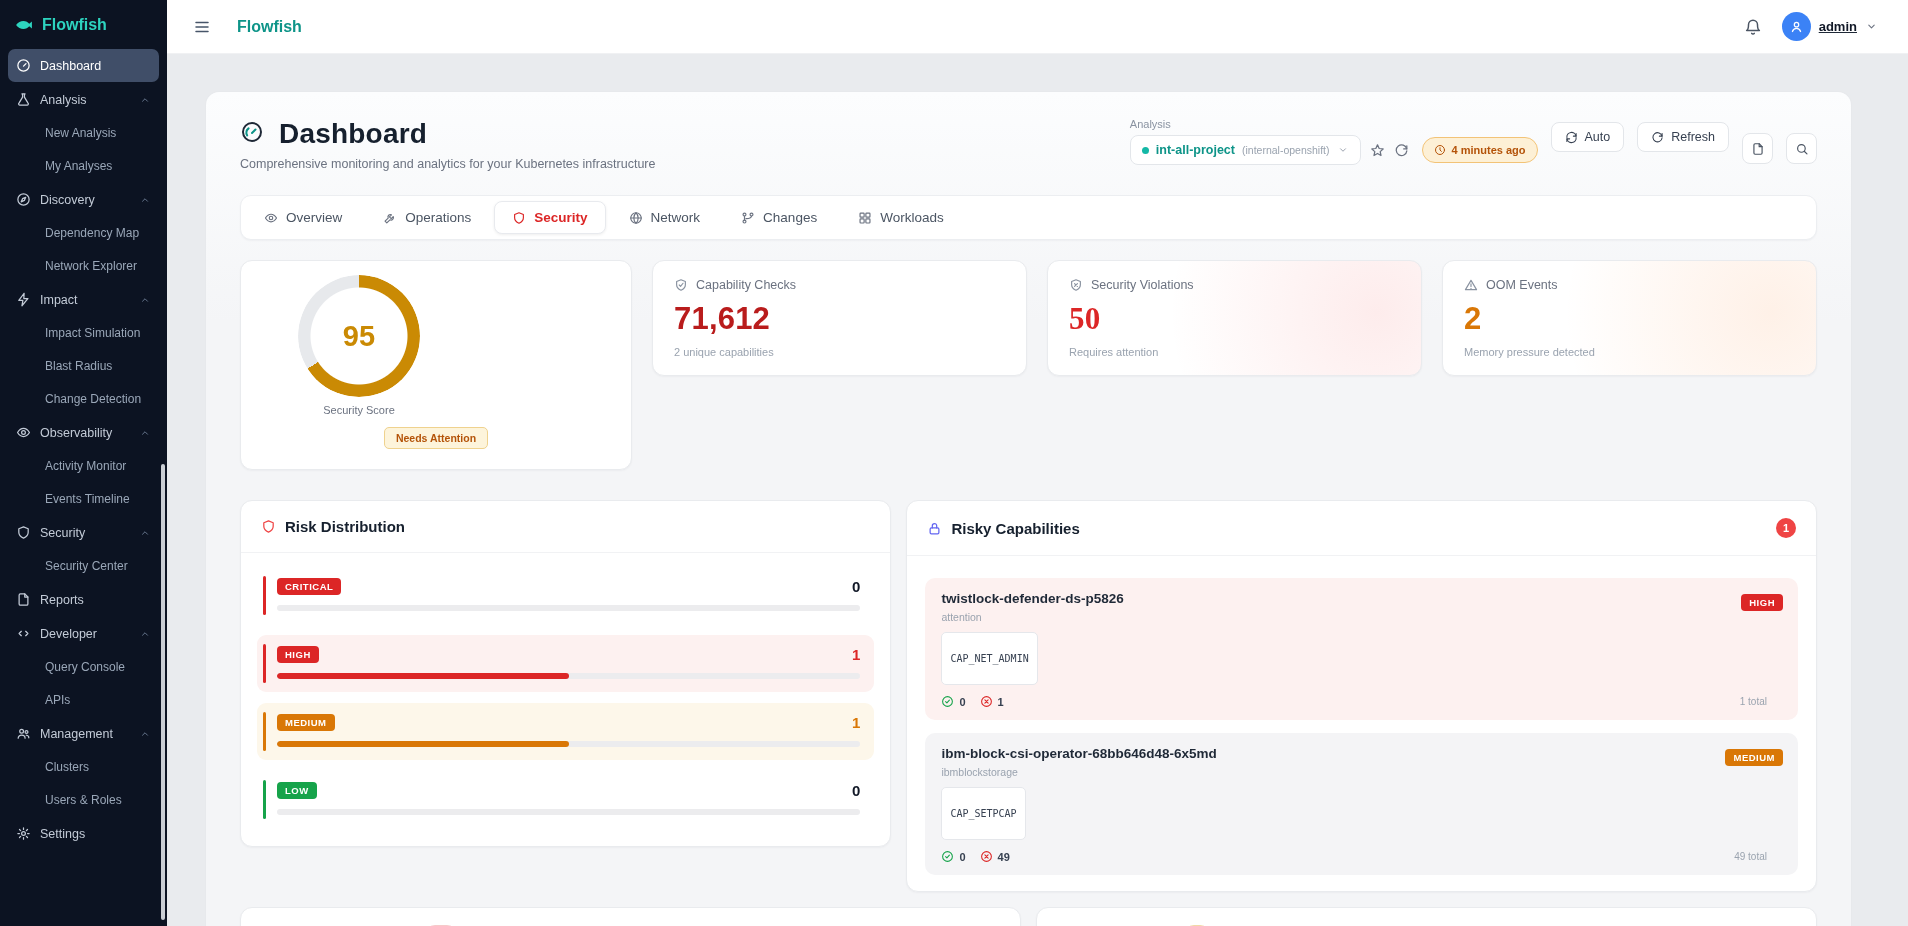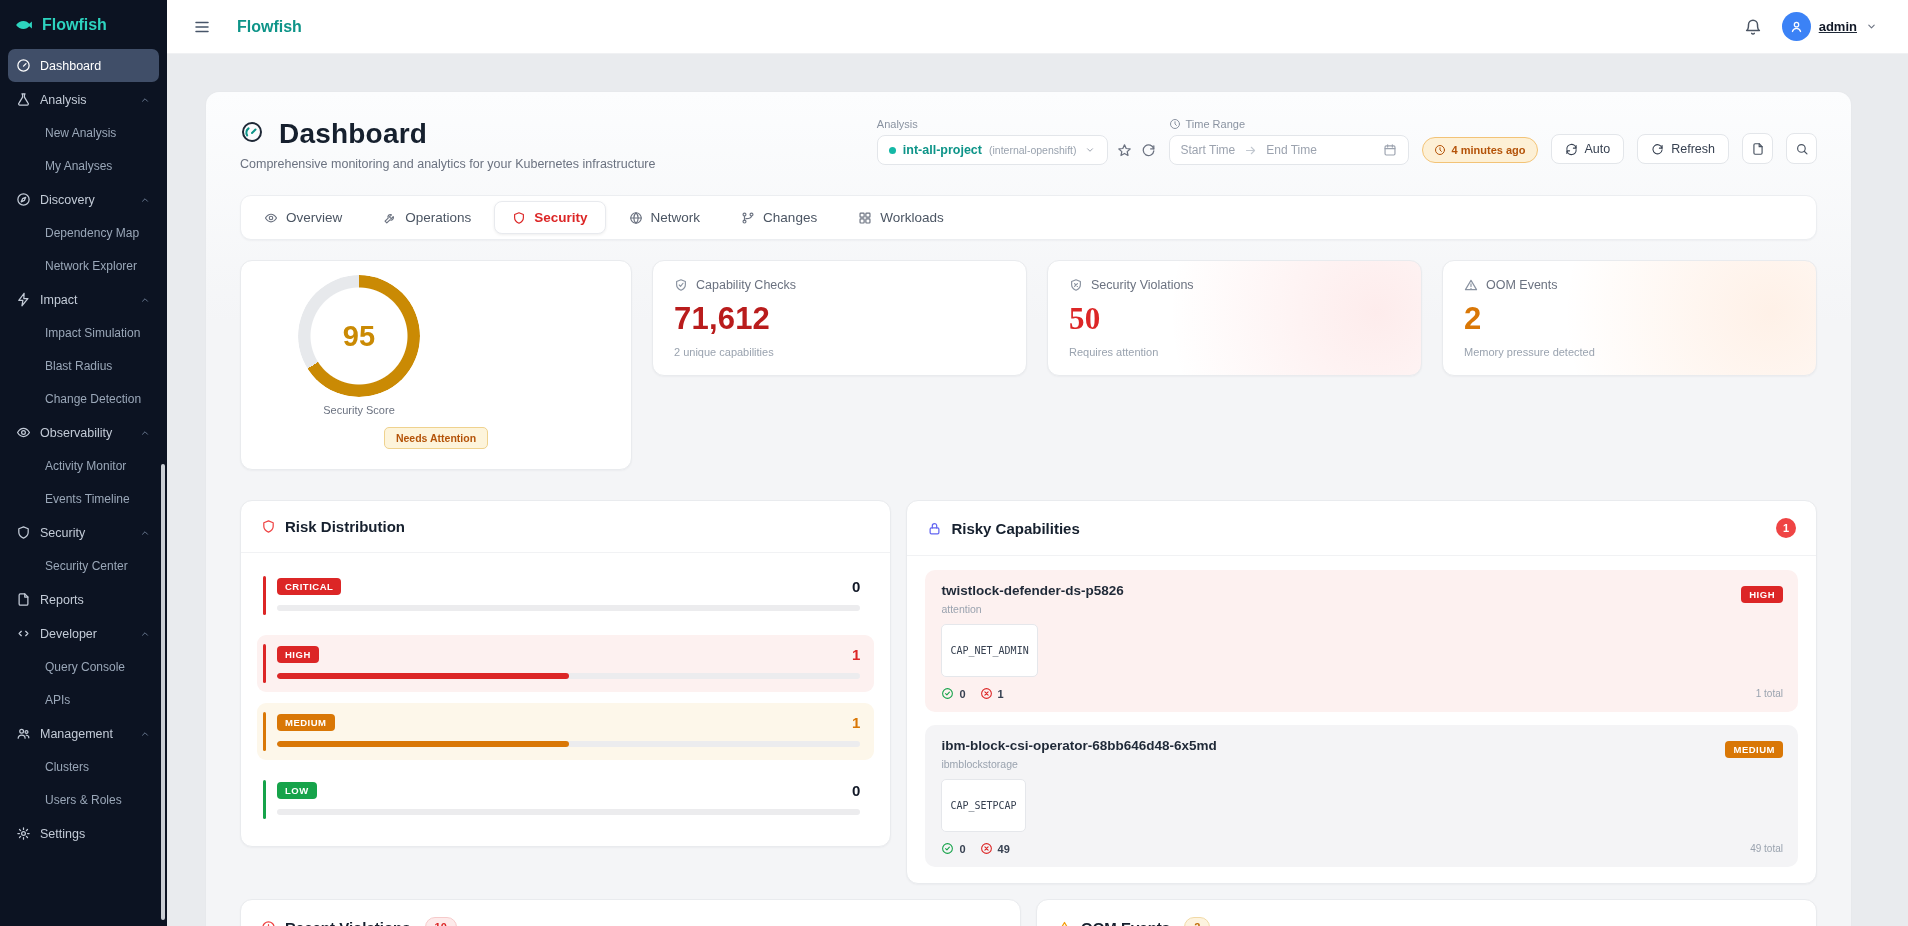--- a/index.html
+++ b/index.html
@@ -66,21 +66,21 @@
   .mini-ic { color:#6b7280; display:flex; cursor:pointer; }
   .range-box { display:flex; align-items:center; gap:9px; background:#fff; border:1px solid #e3e6ea;
     border-radius:8px; padding:7px 11px; cursor:pointer; min-width:240px; }
   .ph { font-size:12px; color:#9ca3af; }
   .range-arrow { color:#c2c8d0; display:flex; }
   .range-cal { margin-left:auto; color:#9ca3af; display:flex; }
 
   .updated { display:flex; align-items:flex-start; gap:6px; background:#fdf0d6; border:1px solid #f2c377;
     color:#b45309; border-radius:999px; padding:6px 11px; font-size:11px; font-weight:bold; margin-bottom:2px; }
   .btn { display:flex; align-items:center; gap:7px; background:#fff; border:1px solid #e3e6ea;
-    border-radius:8px; padding:7px 13px; font-size:12.5px; color:#374151; cursor:pointer; margin-bottom:1px; }
+    border-radius:8px; padding:7px 13px; font-size:12.5px; color:#374151; cursor:pointer; margin-bottom:13px; }
   .icon-btn { width:31px; height:31px; display:flex; align-items:center; justify-content:center;
     background:#fff; border:1px solid #e3e6ea; border-radius:8px; color:#4b5563; cursor:pointer; margin-bottom:1px; }
 
   
   .tabs { margin-top:24px; background:#fff; border:1px solid #eceef1; border-radius:11px; padding:5px;
     display:flex; gap:5px; box-shadow:0 1px 2px rgba(16,24,40,.04); }
   .tab { display:flex; align-items:center; gap:8px; padding:8px 17px; border-radius:8px; font-size:13.5px;
     color:#4b5563; cursor:pointer; border:1px solid transparent; }
   .tab svg { color:#6b7280; }
   .tab.active { color:#dc2626; font-weight:bold; background:#fff; border:1px solid #e8eaee;
@@ -139,33 +139,33 @@
   .sev-badge { font-size:9.5px; font-weight:bold; color:#fff; background:var(--c); padding:3px 8px;
     border-radius:4px; letter-spacing:.5px; }
   .risk-count { font-size:15px; font-weight:bold; color:#111827; }
   .risk-count.red { color:#dc2626; } .risk-count.amber { color:#d97706; }
   .risk-bar { height:6px; border-radius:3px; background:#ececee; margin-top:10px; overflow:hidden; }
   .risk-fill { height:100%; border-radius:3px; background:var(--c); width:0; }
 
   
   .cap-rows { padding:14px 18px 16px; display:flex; flex-direction:column; gap:13px; }
   .cap-row { border-radius:10px; padding:13px 16px 12px; position:relative; cursor:pointer; }
-  .cap-row.high { background:#fdf1f0; }
+  .cap-row.high { background:#fdf1f0;margin-top:8px; }
   .cap-row.medium { background:#f4f4f6; }
   .cap-name { font-size:13.5px; font-weight:bold; color:#1f2937; }
   .cap-ns { font-size:10.5px; color:#9aa3af; margin-top:5px; }
   .chip-mono { display:inline-block; font-family:"DejaVu Sans Mono", monospace; font-size:10px;
     background:#fff; border:1px solid #e5e7eb; border-radius:5px; padding:20px 8px; margin-top:9px; color:#374151; }
   .cap-foot { display:flex; gap:14px; margin-top:10px; align-items:center; font-size:11px; color:#374151; }
   .pf { display:flex; align-items:center; gap:5px; font-weight:bold; }
   .pf.green svg { color:#16a34a; } .pf.red svg { color:#dc2626; }
   .cap-badge { position:absolute; right:15px; top:16px; font-size:9.5px; font-weight:bold; color:#fff;
     border-radius:4px; padding:3px 8px; letter-spacing:.5px; }
   .cap-badge.high { background:#dc2626; } .cap-badge.medium { background:#d97706; }
-  .cap-total { position:absolute; right:15px; bottom:13px; font-size:10px; color:#9aa3af; }
+  .cap-total { position:absolute; right:31px; bottom:13px; font-size:10px; color:#9aa3af; }
 
   
   .list-rows { padding:12px 18px 16px; display:flex; flex-direction:column; gap:12px; }
 </style>
 </head>
 <body>
 
 <svg width="0" height="0" style="position:absolute" aria-hidden="true">
   <defs>
     <symbol id="i-menu" viewBox="0 0 24 24">
@@ -509,42 +509,20 @@
                 </svg>
             </span>
             <span class="mini-ic">
               <svg class="ic ic-15">
                   <use href="#i-refresh"></use>
                 </svg>
             </span>
           </div>
         </div>
 
-        <div class="ctl-group">
-          <span class="ctl-label">
-            <svg class="ic ic-12">
-                <use href="#i-clock"></use>
-              </svg>
-            <span>Time Range</span>
-          </span>
-          <div class="range-box">
-            <span class="ph">Start Time</span>
-            <span class="range-arrow">
-              <svg class="ic ic-13">
-                  <use href="#i-arrow-right"></use>
-                </svg>
-            </span>
-            <span class="ph">End Time</span>
-            <span class="range-cal">
-              <svg class="ic ic-14">
-                  <use href="#i-calendar"></use>
-                </svg>
-            </span>
-          </div>
-        </div>
 
         <div class="updated">
           <svg class="ic ic-12">
               <use href="#i-clock"></use>
             </svg>
           <span>4 minutes ago</span>
         </div>
         <button class="btn">
           <svg class="ic ic-13">
               <use href="#i-auto"></use>

